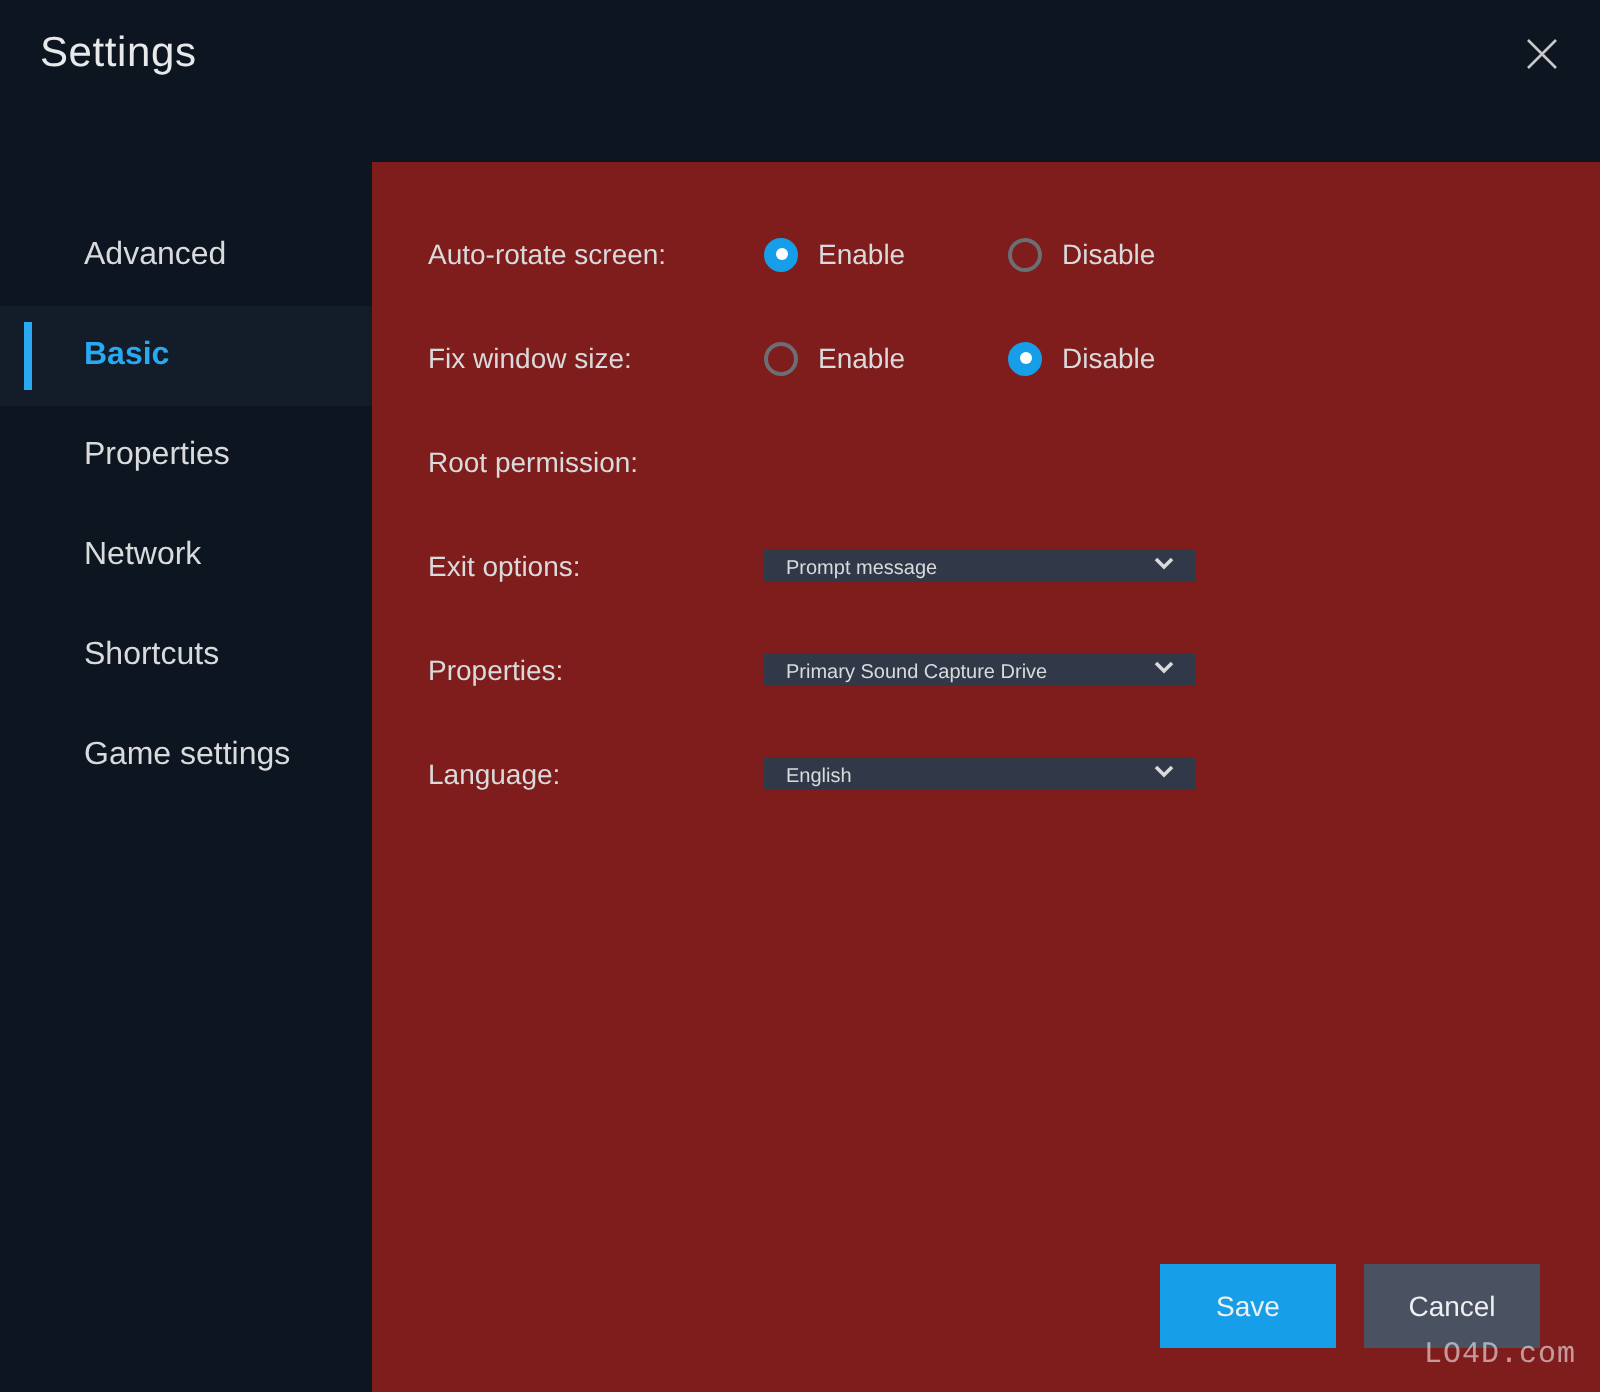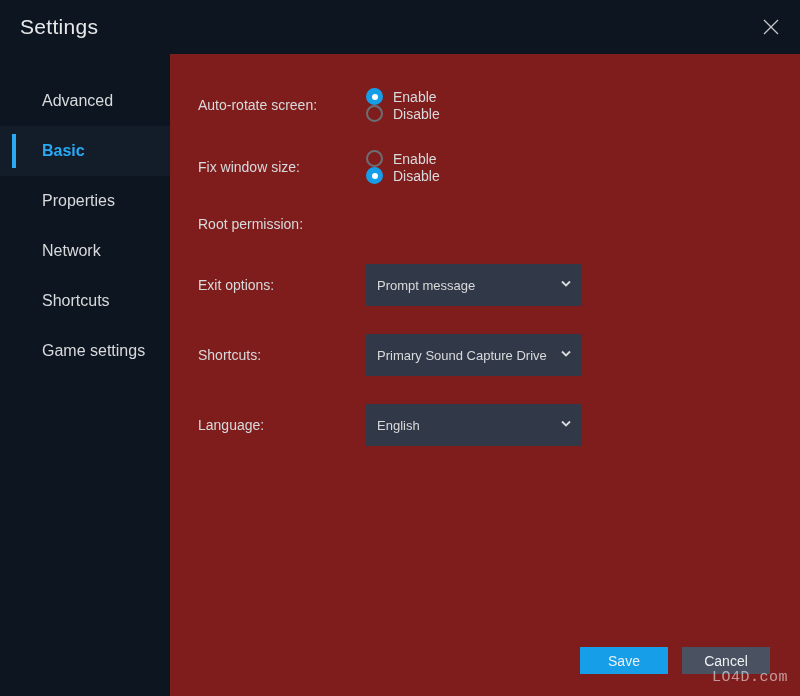--- a/index.html
+++ b/index.html
@@ -5,34 +5,34 @@
   * { box-sizing: border-box; margin: 0; padding: 0; }
   body {
     font-family: "Segoe UI", Arial, sans-serif;
     background: #0d1520;
     width: 800px;
     height: 696px;
     overflow: hidden;
     position: relative;
     color: #d8dadc;
   }
-  .window { width: 800px; height: 696px; background: #0d1520; display: flex; flex-direction: column; }
+  .window { width: 800px; height: 696px; background: #0d1520; display: flex; flex-direction: column; gap: 27px; }
   .header {
     height: 54px;
     display: flex;
     align-items: center;
     justify-content: space-between;
     padding: 0 20px 0 20px;
   }
   .title { font-size: 21px; font-weight: 300; color: #e8e9ea; letter-spacing: 0.3px; }
   .close-icon { width: 18px; height: 18px; cursor: pointer; }
   .close-icon svg { stroke: #c8c8c8; stroke-width: 1.3; }
   .body { flex: 1 1 auto; display: flex; }
   .sidebar {
-    width: 170px;
+    width: 186px;
     background: #0d1520;
     padding-top: 22px;
   }
   .sidebar-item {
     position: relative;
     height: 50px;
     display: flex;
     align-items: center;
     padding-left: 42px;
     font-size: 16px;
@@ -63,21 +63,21 @@
     display: flex;
     align-items: center;
     margin-bottom: 28px;
     min-height: 24px;
   }
   .label {
     width: 168px;
     font-size: 14px;
     color: #d9dadc;
   }
-  .controls { display: flex; align-items: center; gap: 0; flex-direction: column; }
+  .controls { display: flex; align-items: center; gap: 0; }
   .radio {
     display: flex; align-items: center; cursor: pointer;
     width: 122px;
   }
   .radio-circle {
     width: 17px; height: 17px; border-radius: 50%;
     border: 2px solid #6b6f73;
     margin-right: 10px;
     display: flex; align-items: center; justify-content: center;
     flex-shrink: 0;
@@ -96,45 +96,45 @@
     width: 17px; height: 17px; border: 1px solid #6b6f73;
     margin-right: 10px; flex-shrink: 0;
     display: flex; align-items: center; justify-content: center;
   }
   .checkbox.checked .checkbox-box {
     background: #169ee8; border-color: #169ee8;
   }
   .checkbox.checked .checkbox-box svg { stroke: #fff; stroke-width: 2.4; }
   .checkbox-label { font-size: 14px; color: #d9dadc; }
   .select {
-    width: 216px; height: 42px;
+    width: 216px; height: 16px;
     background: #313948;
     color: #d9dadc;
-    font-size: 13px;
+    font-size: 10px;
     padding: 0 30px 0 10px;
-    display: flex; align-items: center;
+    display: flex; align-items: flex-end;
     position: relative;
     cursor: pointer;
     border: 1px solid #313948;
     overflow: hidden;
     white-space: nowrap;
   }
   .select .chevron {
     position: absolute; right: 8px; top: 50%; transform: translateY(-50%);
   }
   .select .chevron svg { stroke: #d9dadc; stroke-width: 1.8; }
   .footer {
     position: absolute;
     right: 30px;
     bottom: 22px;
     display: flex;
     gap: 14px;
   }
   .btn {
-    width: 88px; height: 27px;
+    width: 88px; height: 42px;
     font-size: 14px;
     display: flex; align-items: center; justify-content: center;
     cursor: pointer;
     color: #eef0f2;
   }
   .btn-primary { background: #169ee8; }
   .btn-secondary { background: #4a5261; }
   .watermark {
     position: absolute;
     right: 12px; bottom: 10px;
@@ -220,21 +220,21 @@
           <span>Prompt message</span>
           <span class="chevron">
             <svg viewBox="0 0 14 14" width="14" height="14" fill="none">
                 <path d="M3 5 L7 9 L11 5"></path>
               </svg>
           </span>
         </div>
       </div>
 
       <div class="row">
-        <div class="label">Shortcuts:</div>
+        <div class="label">Properties:</div>
         <div class="select">
           <span>Primary Sound Capture Drive</span>
           <span class="chevron">
             <svg viewBox="0 0 14 14" width="14" height="14" fill="none">
                 <path d="M3 5 L7 9 L11 5"></path>
               </svg>
           </span>
         </div>
       </div>
 

